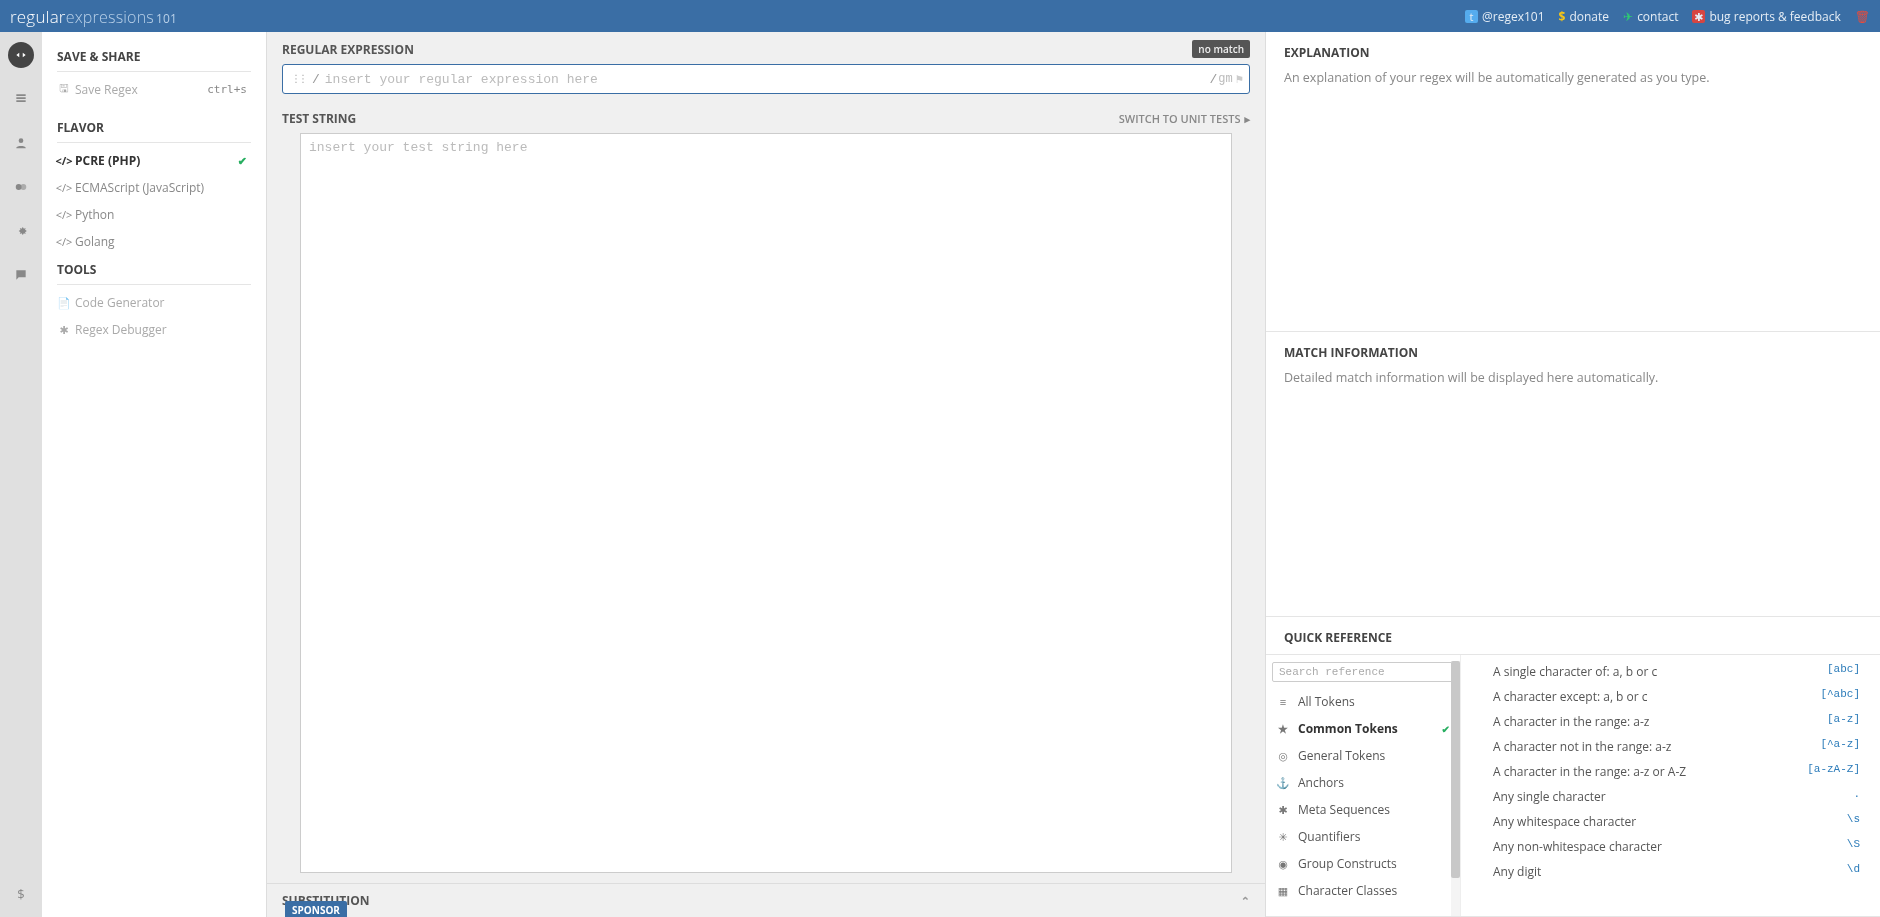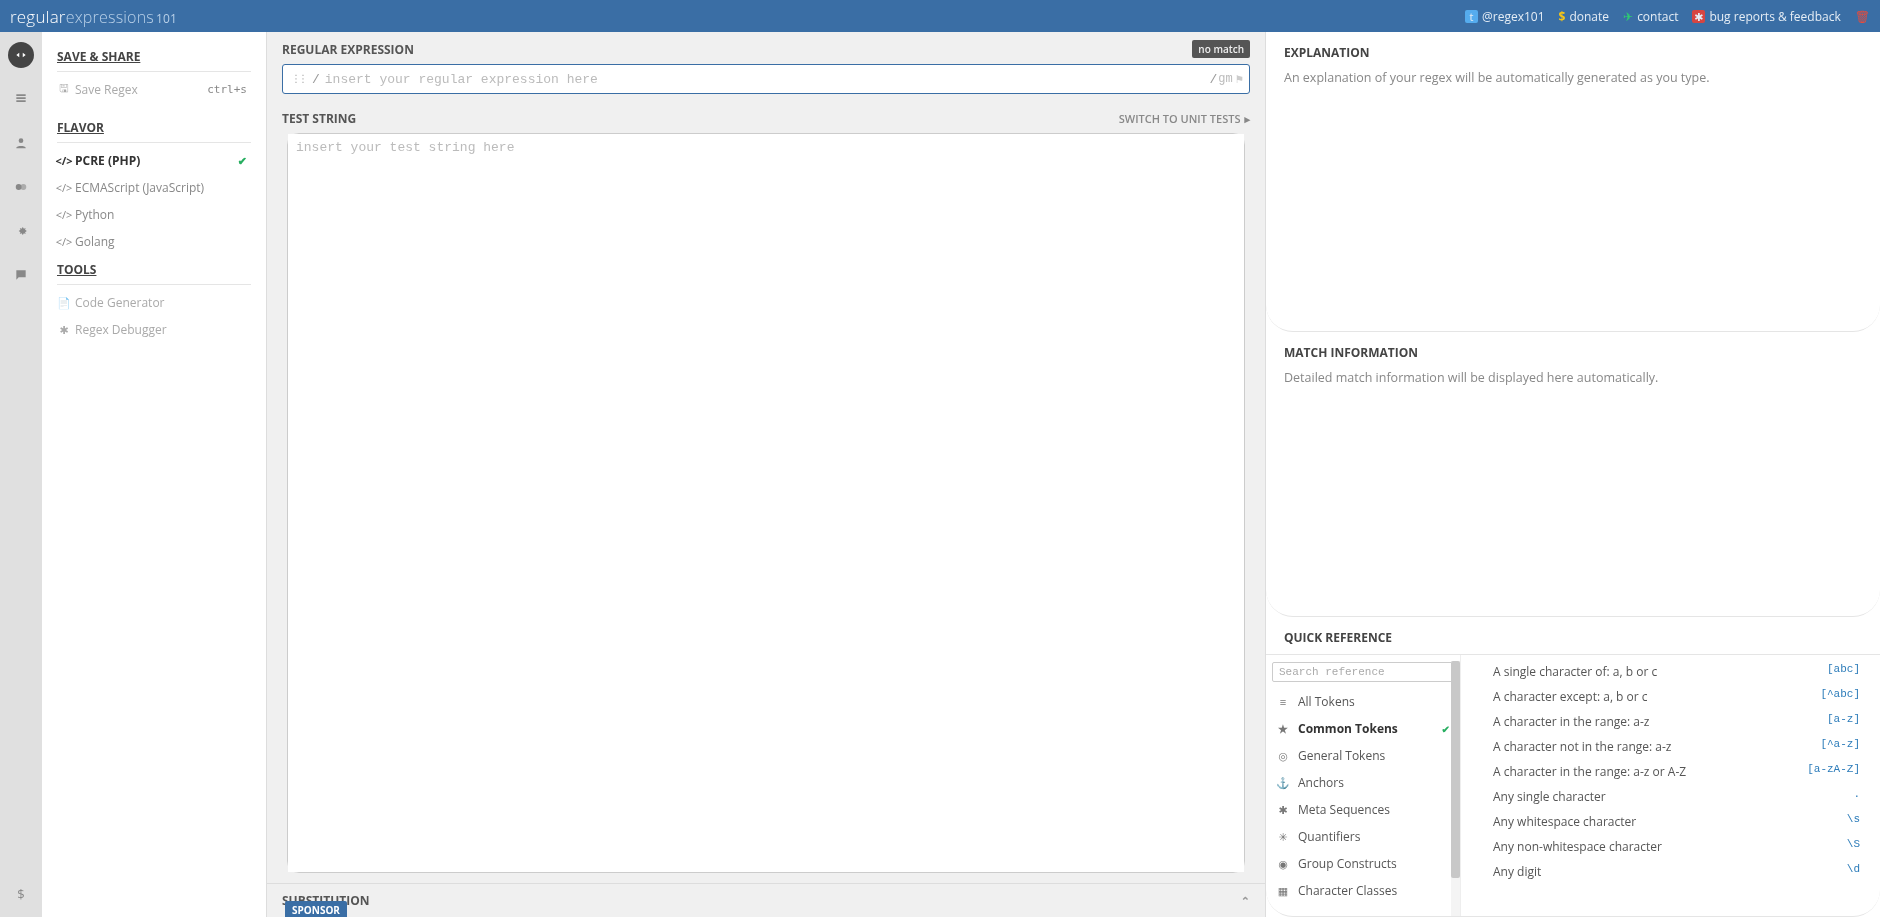--- a/index.html
+++ b/index.html
@@ -19,50 +19,50 @@
 .ct { color:#2ecc71; }
 
 .shell { display:flex; height:calc(100% - 32px); }
 .iconbar { width:42px; background:#e0e0e0; display:flex; flex-direction:column; align-items:center; padding-top:10px; gap:18px; }
 .iconbar .ib { width:26px; height:26px; border-radius:50%; display:flex; align-items:center; justify-content:center; cursor:pointer; color:#888; }
 .iconbar .ib.active { background:#444; color:#fff; }
 .iconbar .ib svg { width:14px; height:14px; }
 .iconbar .spacer { flex:1; }
 
 .sidebar { width:225px; background:#fff; border-right:1px solid #ddd; padding:10px 15px; }
-.sidebar h4 { font-size:12px; font-weight:700; color:#444; margin-top:6px; margin-bottom:6px;text-decoration:underline; }
+.sidebar h4 { font-size:12px; font-weight:700; color:#444; margin-top:6px; margin-bottom:6px; }
 .sidebar hr { border:none; border-top:1px solid #e5e5e5; margin-bottom:4px; }
 .s-item { display:flex; align-items:center; padding:5px 4px 5px 18px; color:#888; font-size:12px; cursor:pointer; position:relative; }
 .s-item.disabled { color:#aaa; }
 .s-item .ico { position:absolute; left:0px; width:14px; display:flex; justify-content:center; font-size:11px; }
 .s-item.bold { font-weight:700; color:#333; }
 .s-item .shortcut { margin-left:auto; color:#888; font-family:monospace; font-size:11px; }
 .s-item .chk { margin-left:auto; color:#27ae60; font-size:11px; }
 
 .main { flex:1; display:flex; }
 .center { flex:1; display:flex; flex-direction:column; background:#f0f0f0; }
 .sec-head { display:flex; align-items:center; padding:8px 15px 6px; font-size:12px; font-weight:700; color:#555; }
 .sec-head .right { margin-left:auto; font-size:11px; font-weight:600; color:#888; cursor:pointer; display:flex; align-items:center; gap:4px; }
 .no-match { background:#555; color:#eee; font-size:10px; padding:2px 6px; border-radius:2px;margin-left:24px; }
 .regex-box { margin:0 15px 8px; background:#fff; border:1px solid #3a6ea5; border-radius:3px; display:flex; align-items:center; height:30px; font-family:"Courier New",monospace; font-size:13px; }
 .regex-box .drag { padding:0 6px 0 8px; color:#aaa; cursor:move; font-size:10px; letter-spacing:-3px; }
 .regex-box .delim { color:#999; padding:0 1px; }
 .regex-box input { flex:1; border:none; outline:none; font:inherit; padding:0 4px; color:#333; }
 .regex-box input::placeholder { color:#bbb; }
 .regex-box .flags { color:#bbb; padding-right:6px; font-size:12px; display:flex; align-items:center; gap:3px; }
 .regex-box .flag-ico { font-size:12px; color:#ccc; }
-.test-box { margin:0 20px 10px; flex:1; background:#fff; border:1px solid #ccc; border-radius:12px; }
+.test-box { margin:0 33px 10px; flex:1; background:#fff; border:1px solid #ccc; border-radius:0; }
 .test-box textarea { width:100%; height:100%; border:none; outline:none; resize:none; font-family:"Courier New",monospace; font-size:13px; padding:6px 8px; color:#333; }
 .test-box textarea::placeholder { color:#bbb; }
 .sub-head { padding:8px 15px; font-size:12px; font-weight:700; color:#555; display:flex; align-items:center; border-top:1px solid #ddd; }
 .sub-head .arrow { margin-left:auto; color:#999; font-size:11px; cursor:pointer; }
 .sponsor { position:absolute; left:285px; bottom:-2px; background:#3a6ea5; color:#fff; font-size:10px; font-weight:700; padding:2px 7px; border-radius:2px 2px 0 0; }
 
 .rightcol { width:615px; background:#fff; border-left:1px solid #ddd; display:flex; flex-direction:column; }
-.panel { border-bottom:1px solid #e5e5e5; padding:12px 18px;border-radius:27px; }
+.panel { border-bottom:1px solid #e5e5e5; padding:12px 18px; }
 .panel h4 { font-size:12px; font-weight:700; color:#444; margin-bottom:8px; }
 .panel p { font-size:12.5px; color:#888; }
 .expl { height:300px; }
 .match { height:285px; }
 .qref { flex:1; display:flex; flex-direction:column; padding-bottom:0; }
 .qref-body { display:flex; flex:1; min-height:0; margin:0 -18px; border-top:1px solid #e5e5e5;gap:12px; }
 .qref-cats { width:195px; border-right:1px solid #eee; overflow-y:hidden; position:relative; }
 .qref-search { margin:6px; }
 .qref-search input { width:100%; border:1px solid #ccc; border-radius:2px; padding:3px 6px; font-family:"Courier New",monospace; font-size:11px; outline:none; }
 .qref-search input::placeholder { color:#aaa; }

